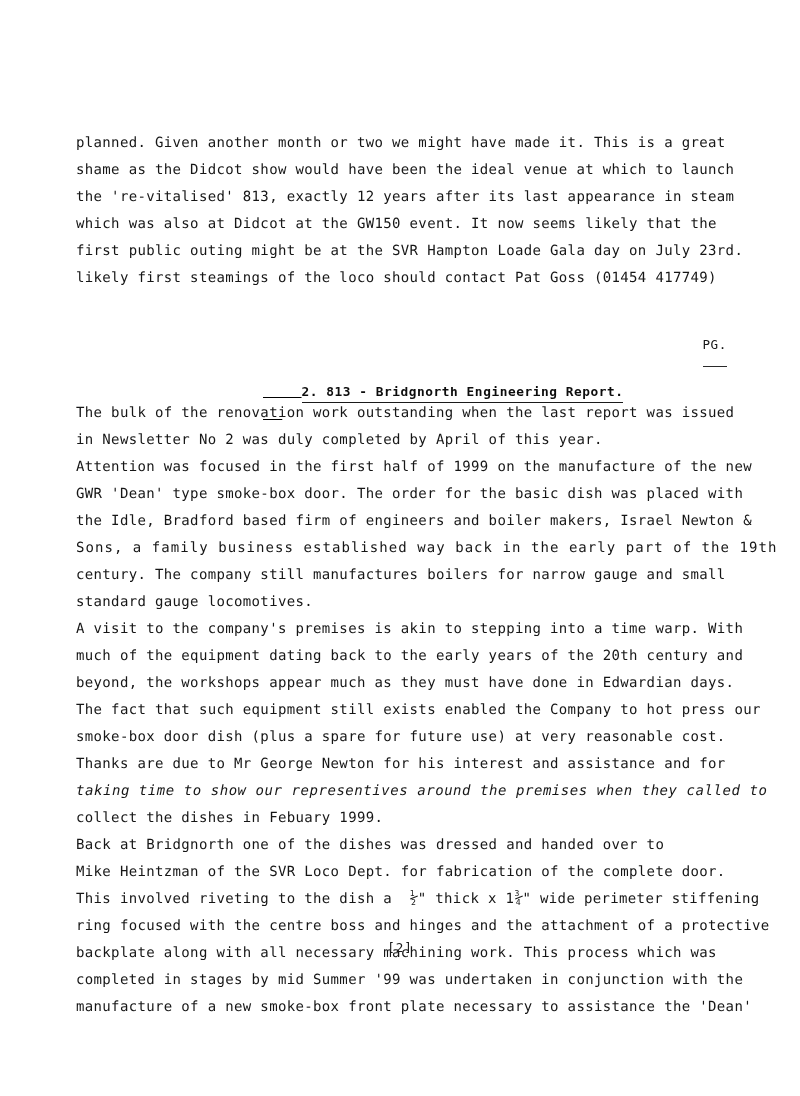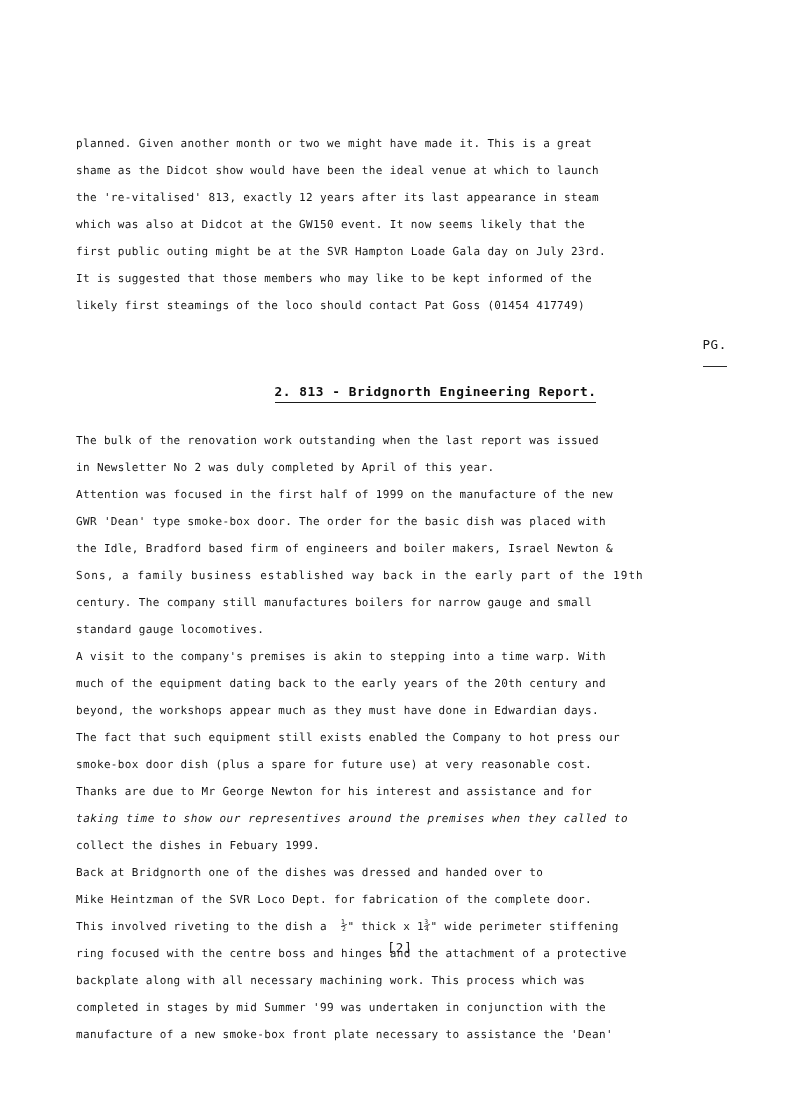--- a/index.html
+++ b/index.html
@@ -23,43 +23,44 @@
 
   
   .typed {
     position: absolute;
     left: 76px;
     top: 130px;
     width: 640px;
   }
 
   .line {
-    font-size: 11px;
+    font-size: 14px;
     line-height: 27px;
     height: 27px;
     white-space: pre;
     letter-spacing: 0.35px;
     color: #161616;
     
     text-rendering: geometricPrecision;
   }
 
   
   .line.spread1 { letter-spacing: 1.05px; }
   .line.spread3 { letter-spacing: 0.55px; font-style: italic; }
 
   
   .line.blank { height: 27px; }
 
   
   .heading-row {
     position: absolute;
-    left: 236px;
+    left: 263px;
     top: 362px;
     white-space: pre;
+    text-decoration: underline;
   }
   .heading-text {
     font-size: 12.8px;
     font-weight: bold;
     letter-spacing: 0.55px;
     color: #0d0d0d;
     border-bottom: 1.6px solid #1a1a1a;
     padding-bottom: 2px;
     display: inline-block;
     line-height: 16px;
@@ -134,21 +135,20 @@
 
 <div class="page">
 
   <div class="typed">
 
     <div class="line">planned. Given another month or two we might have made it. This is a great</div>
     <div class="line">shame as the Didcot show would have been the ideal venue at which to launch</div>
     <div class="line">the 're-vitalised' 813, exactly 12 years after its last appearance in steam</div>
     <div class="line">which was also at Didcot at the GW150 event. It now seems likely that the</div>
     <div class="line">first public outing might be at the SVR Hampton Loade Gala day on July 23rd.</div>
-    <div class="line">It is suggested that those members who may like to be kept informed of the</div>
     <div class="line">likely first steamings of the loco should contact Pat Goss (01454 417749)</div>
 
     <div class="line blank"></div>
     <div class="line blank"></div>
     <div class="line blank"></div>
     <div class="line blank"></div>
 
     <div class="line">The bulk of the renovation work outstanding when the last report was issued</div>
     <div class="line">in Newsletter No 2 was duly completed by April of this year.</div>
     <div class="line">Attention was focused in the first half of 1999 on the manufacture of the new</div>

